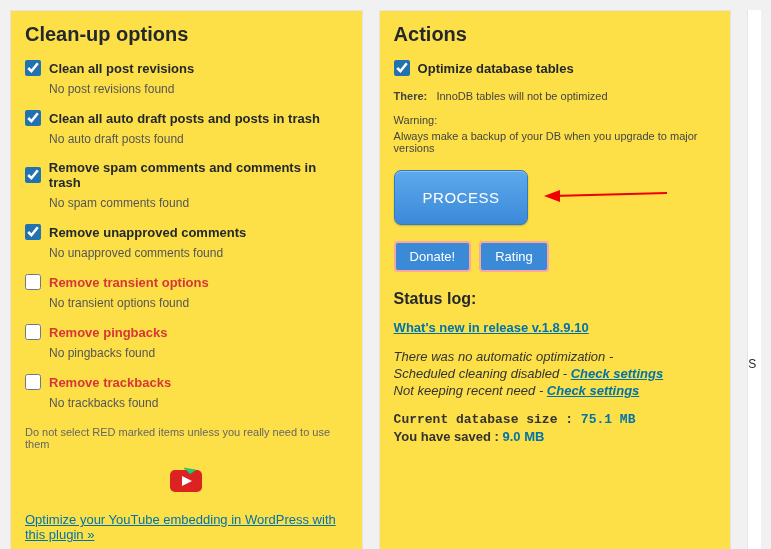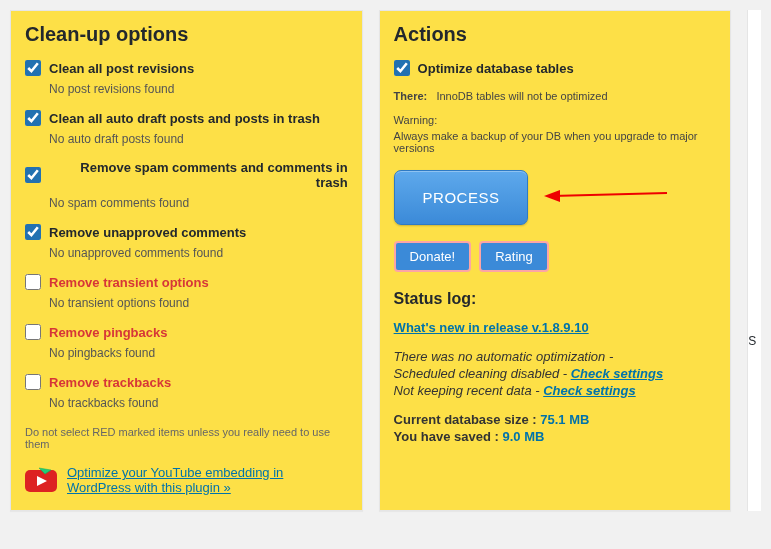--- a/index.html
+++ b/index.html
@@ -4,42 +4,42 @@
 <style>
 * { box-sizing: border-box; margin: 0; padding: 0; }
 body { font-family: -apple-system, "Segoe UI", Arial, sans-serif; background: #f1f1f1; font-size: 13px; color: #333; }
 .wrap { display: flex; gap: 16px; padding: 10px; }
 .panel { background: #fde047; border: 1px solid #e5e5e5; box-shadow: 0 1px 1px rgba(0,0,0,0.04); }
 .left { width: 358px; padding: 12px 14px 14px; }
 .right { width: 358px; padding: 12px 14px 14px; }
 h2 { font-size: 20px; font-weight: 600; margin-bottom: 14px; color: #23282d; }
 .opt { margin-bottom: 14px; }
 .opt-row { display: flex; align-items: center; gap: 8px; }
-.opt label { font-weight: 600; font-size: 13px; color: #23282d; cursor: pointer; text-align: right; }
+.opt label { font-weight: 600; font-size: 13px; color: #23282d; cursor: pointer; }
 .opt label.red { color: #d63638; }
 .opt .sub { margin-left: 24px; margin-top: 6px; font-size: 12px; color: #555; }
 input[type=checkbox] { width: 16px; height: 16px; accent-color: #2271b1; cursor: pointer; }
 .footnote { font-size: 11px; color: #666; margin-top: 16px; margin-bottom: 14px; }
-.promo { display: flex; align-items: center; gap: 10px; }
+.promo { display: flex; align-items: center; gap: 16px; flex-direction: column; }
 .promo-icon { width: 32px; height: 32px; flex-shrink: 0; }
 .promo a { color: #0073aa; text-decoration: underline; font-size: 13px; }
 .note-row { font-size: 11px; color: #444; margin: 10px 0 4px; }
 .note-row b { font-weight: 600; }
 .warn-label { font-size: 11px; color: #444; margin-top: 12px; font-weight: 400; }
 .warn-text { font-size: 11px; color: #444; margin-top: 4px; margin-bottom: 16px; }
 .btn-process { background: linear-gradient(#5ea9ec, #3b8ad8); color: #fff; border: 1px solid #2f7ac4; border-radius: 7px; padding: 18px 28px; font-size: 15px; font-weight: 500; cursor: pointer; letter-spacing: 0.5px; box-shadow: inset 0 1px 0 rgba(255,255,255,0.3), 0 1px 2px rgba(0,0,0,0.2); }
 .arrow-wrap { display: flex; align-items: center; gap: 14px; margin-bottom: 16px; }
 .btn-small { background: #3b8ad8; color: #fff; border: 2px solid #fca5a5; border-radius: 4px; padding: 6px 14px; font-size: 13px; cursor: pointer; }
 .btn-group { display: flex; gap: 8px; margin-bottom: 18px; }
 h3 { font-size: 16px; font-weight: 600; margin-bottom: 12px; color: #23282d; }
 .link { color: #0073aa; text-decoration: underline; font-weight: 600; font-size: 13px; }
 .status-line { font-style: italic; color: #333; font-size: 13px; margin-top: 14px; }
 .status-row { font-style: italic; color: #333; font-size: 13px; margin-top: 2px; }
 .status-row a { color: #0073aa; text-decoration: underline; font-weight: 600; }
-.db-row { font-size: 13px; font-weight: 600; margin-top: 14px; }
+.db-row { font-size: 13px; font-weight: 600; margin-top: 14px; font-family: Liberation Mono, monospace; }
 .db-row .val { color: #0073aa; }
 .db-row2 { font-size: 13px; font-weight: 600; margin-top: 2px; }
 .db-row2 .val { color: #0073aa; }
 .side-edge { width: 14px; border-left: 1px solid #e5e5e5; background: #fff; display: flex; align-items: center; padding-top: 160px; font-size: 12px; color: #23282d; }
 svg.arrow { width: 130px; height: 26px; }
 </style>
 </head>
 <body>
 
 <div class="wrap">
@@ -135,21 +135,21 @@
       <button class="btn-small">Donate!</button>
       <button class="btn-small">Rating</button>
     </div>
     <h3>Status log:</h3>
     <a href="#" class="link">What's new in release v.1.8.9.10</a>
     <div class="status-line">There was no automatic optimization -</div>
     <div class="status-row">
       <span>Scheduled cleaning disabled - </span><a href="#">Check settings</a>
     </div>
     <div class="status-row">
-      <span>Not keeping recent data - </span><a href="#">Check settings</a>
+      <span>Not keeping recent need - </span><a href="#">Check settings</a>
     </div>
     <div class="db-row">
       <span>Current database size : </span><span class="val">75.1 MB</span>
     </div>
     <div class="db-row2">
       <span>You have saved : </span><span class="val">9.0 MB</span>
     </div>
   </div>
 
   <div class="side-edge">

